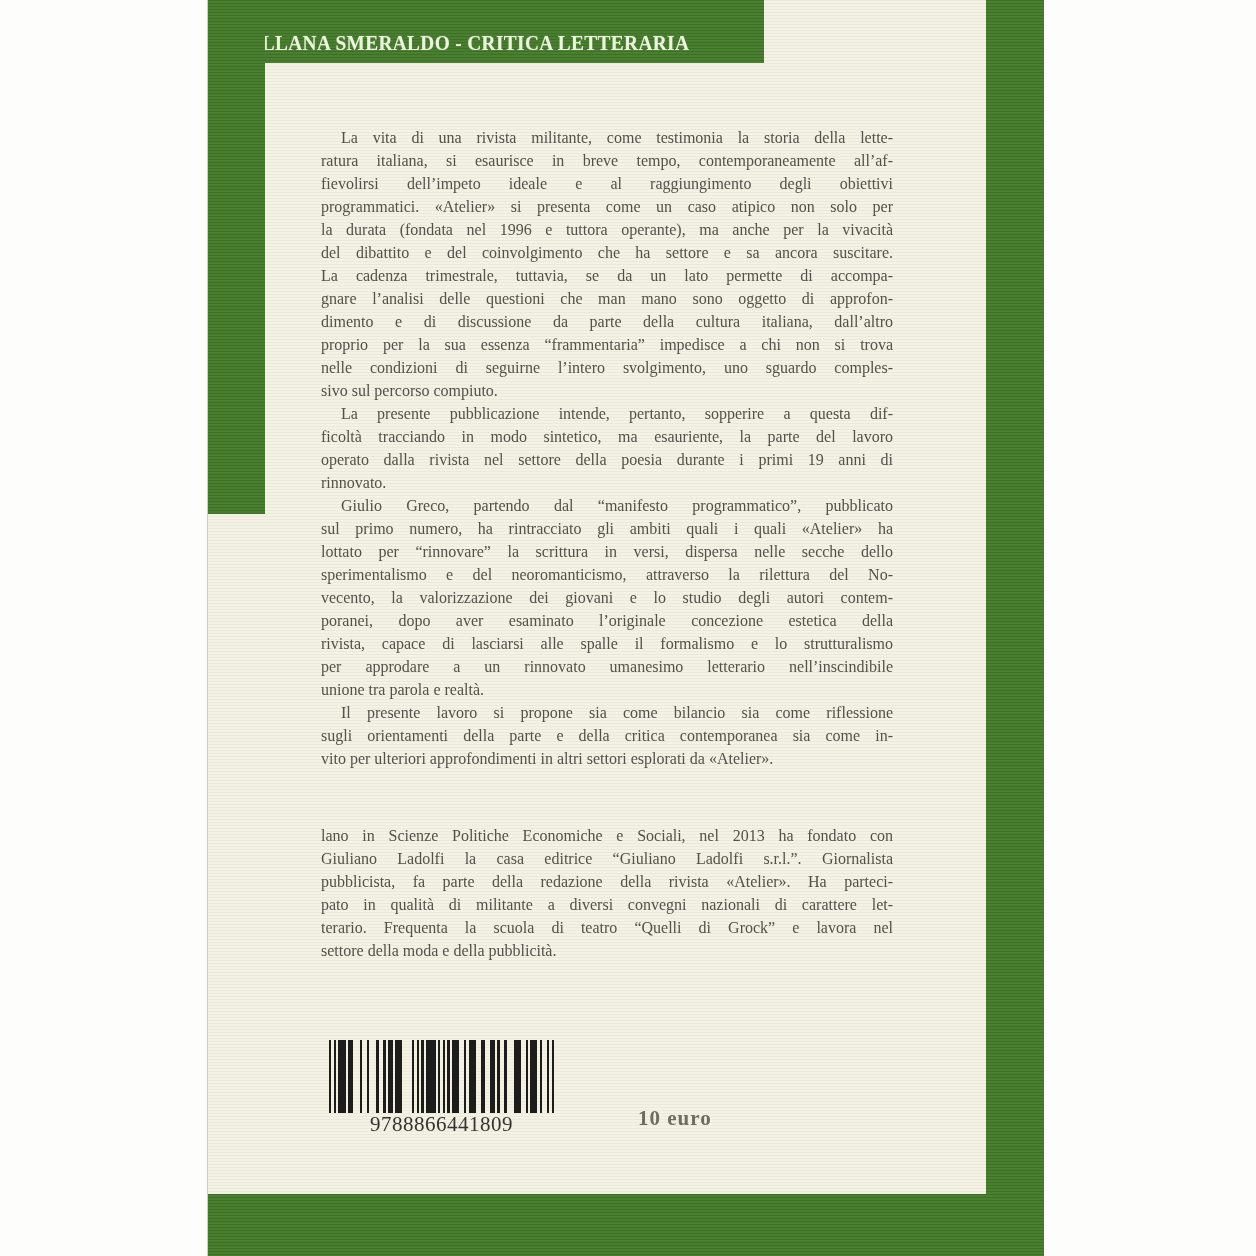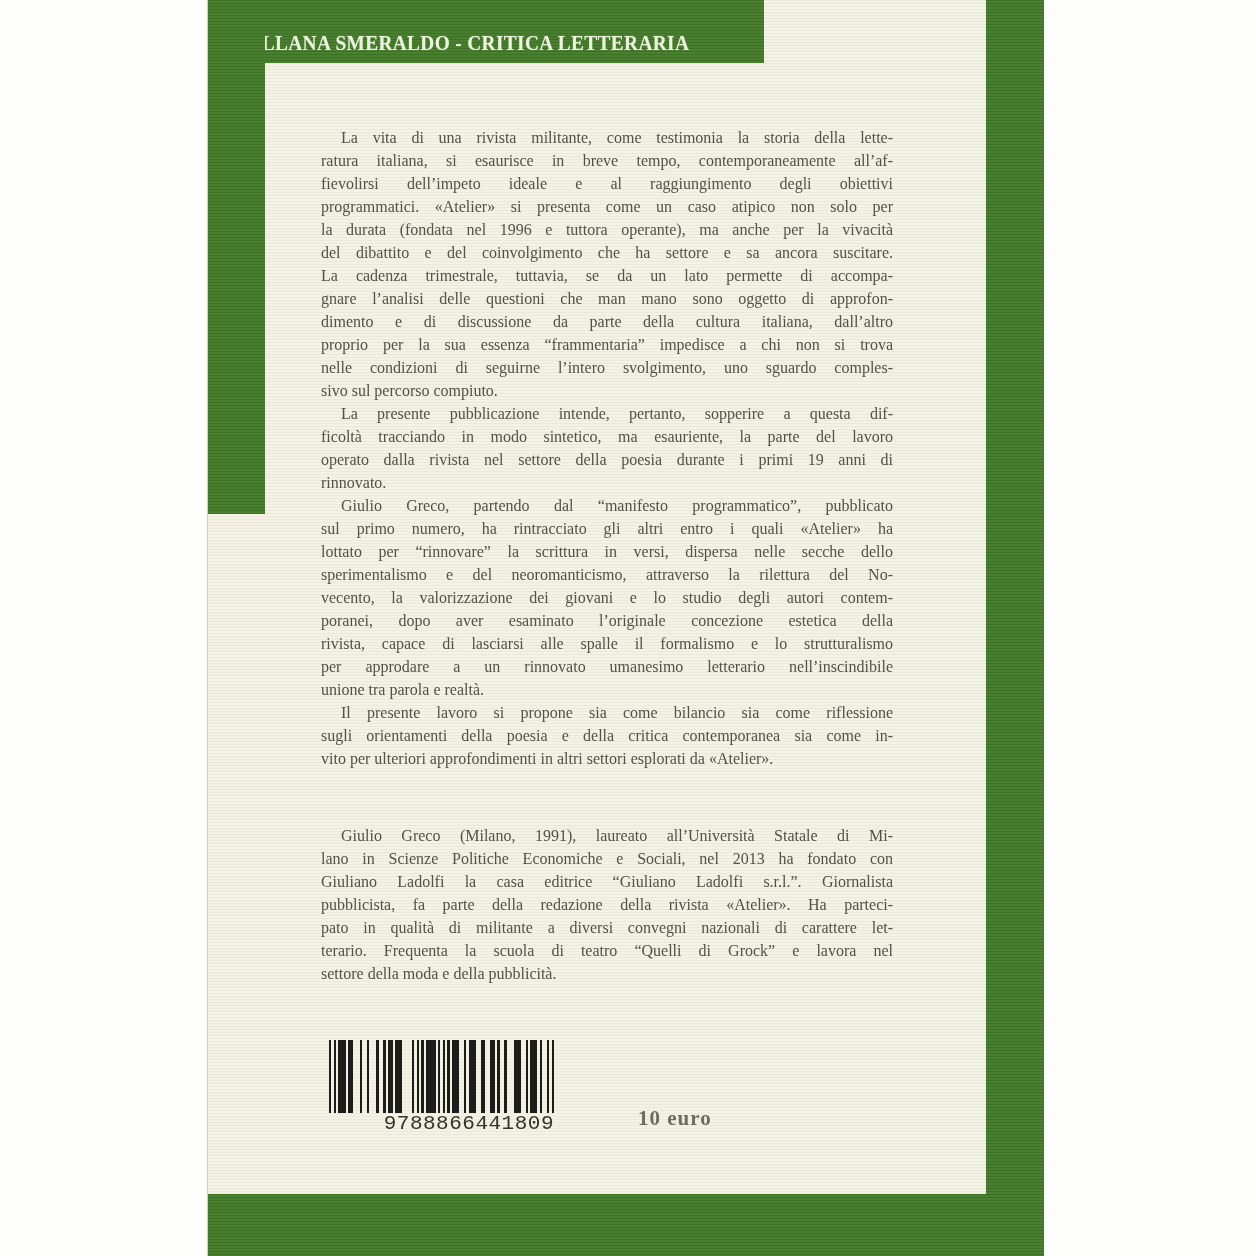--- a/index.html
+++ b/index.html
@@ -72,22 +72,22 @@
 
   .barcode {
     position: absolute;
     left: 121px; top: 1040px;
     width: 225px; height: 73px;
   }
   .barcode-number {
     position: absolute;
     left: 121px; top: 1112px;
     width: 225px;
-    text-align: right;
-    font-family: Liberation Mono, monospace;
+    text-align: center;
+    font-family: Liberation Serif, serif;
     font-size: 21px;
     letter-spacing: 0.5px;
     color: #33332f;
   }
   .price {
     position: absolute;
     left: 430px; top: 1106px;
     font-size: 21px;
     color: #6e6c61;
     letter-spacing: 1px;
@@ -124,39 +124,38 @@
           <div class="line last">sivo sul percorso compiuto.</div>
         </div>
         <div class="para">
           <div class="line first">La presente pubblicazione intende, pertanto, sopperire a questa dif-</div>
           <div class="line">ficoltà tracciando in modo sintetico, ma esauriente, la parte del lavoro</div>
           <div class="line">operato dalla rivista nel settore della poesia durante i primi 19 anni di</div>
           <div class="line last">rinnovato.</div>
         </div>
         <div class="para">
           <div class="line first">Giulio Greco, partendo dal “manifesto programmatico”, pubblicato</div>
-          <div class="line">sul primo numero, ha rintracciato gli altri entro i quali «Atelier» ha</div>
+          <div class="line">sul primo numero, ha rintracciato gli ambiti quali i quali «Atelier» ha</div>
           <div class="line">lottato per “rinnovare” la scrittura in versi, dispersa nelle secche dello</div>
           <div class="line">sperimentalismo e del neoromanticismo, attraverso la rilettura del No-</div>
           <div class="line">vecento, la valorizzazione dei giovani e lo studio degli autori contem-</div>
           <div class="line">poranei, dopo aver esaminato l’originale concezione estetica della</div>
           <div class="line">rivista, capace di lasciarsi alle spalle il formalismo e lo strutturalismo</div>
           <div class="line">per approdare a un rinnovato umanesimo letterario nell’inscindibile</div>
           <div class="line last">unione tra parola e realtà.</div>
         </div>
         <div class="para">
           <div class="line first">Il presente lavoro si propone sia come bilancio sia come riflessione</div>
-          <div class="line">sugli orientamenti della poesia e della critica contemporanea sia come in-</div>
+          <div class="line">sugli orientamenti della parte e della critica contemporanea sia come in-</div>
           <div class="line last">vito per ulteriori approfondimenti in altri settori esplorati da «Atelier».</div>
         </div>
       </div>
 
     <div class="text-col bio">
         <div class="para">
-          <div class="line first">Giulio Greco (Milano, 1991), laureato all’Università Statale di Mi-</div>
           <div class="line">lano in Scienze Politiche Economiche e Sociali, nel 2013 ha fondato con</div>
           <div class="line">Giuliano Ladolfi la casa editrice “Giuliano Ladolfi s.r.l.”. Giornalista</div>
           <div class="line">pubblicista, fa parte della redazione della rivista «Atelier». Ha parteci-</div>
           <div class="line">pato in qualità di militante a diversi convegni nazionali di carattere let-</div>
           <div class="line">terario. Frequenta la scuola di teatro “Quelli di Grock” e lavora nel</div>
           <div class="line last">settore della moda e della pubblicità.</div>
         </div>
       </div>
 
     <svg class="barcode" viewBox="0 0 95 73" preserveAspectRatio="none" shape-rendering="crispEdges">

